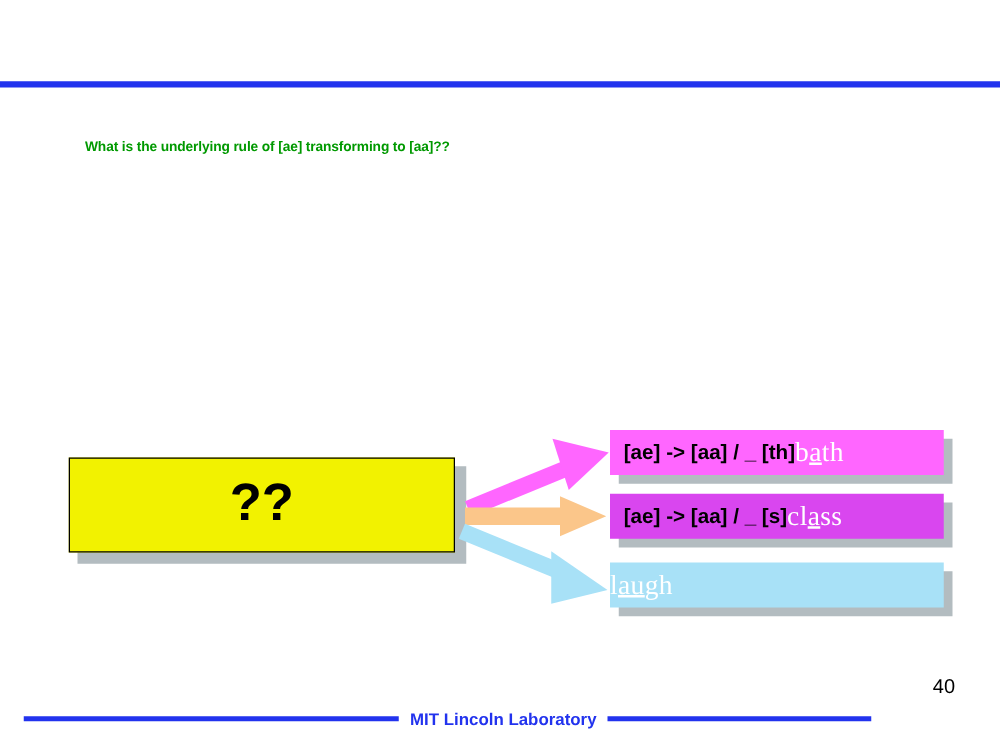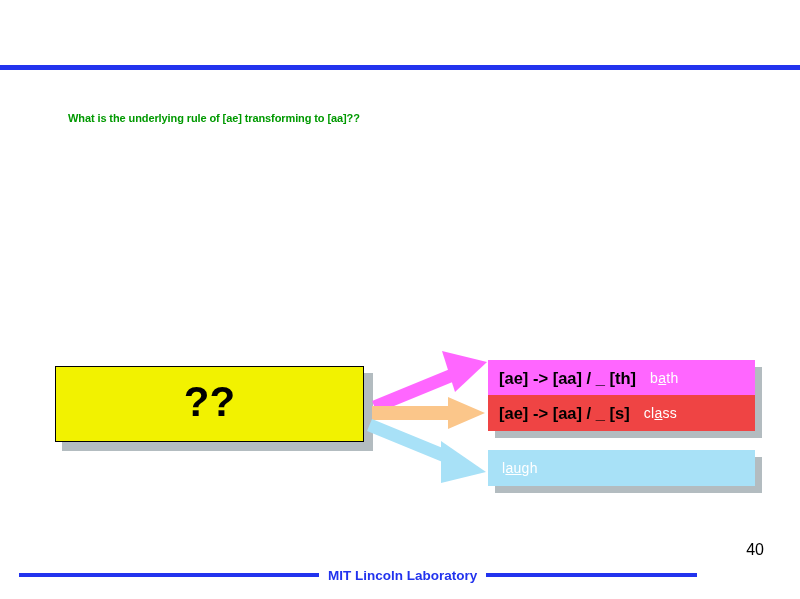--- a/index.html
+++ b/index.html
@@ -127,32 +127,32 @@
     white-space: nowrap;
   }
   .rule-text {
     font-size: 16.5px;
     font-weight: bold;
     color: #000000;
     padding-left: 11px;
     letter-spacing: 0px;
   }
   .rule-word {
-    font-size: 14px;
+    font-size: 22px;
     font-weight: normal;
     color: #ffffff;
-    padding-left: 14px;
     letter-spacing: 0.3px;
+    font-family: Liberation Serif, serif;
   }
   .rule-word u {
     text-decoration: underline;
     text-underline-offset: 1px;
   }
 
-  #rule-box-1-wrap { top: 360px; }
+  #rule-box-1-wrap { top: 344px; }
   #rule-box-2-wrap { top: 395px; }
   #rule-box-3-wrap { top: 450px; }
 
   
   #page-number {
     position: absolute;
     right: 36px;
     top: 541px;
     font-size: 16px;
     color: #000000;
@@ -222,21 +222,21 @@
   <div class="rule-box-wrap" id="rule-box-1-wrap">
     <div class="rule-box-shadow"></div>
     <div class="rule-box" style="background:#ff66ff">
       <span class="rule-text">[ae] -&gt; [aa] / _ [th]</span>
       <span class="rule-word"><span>b</span><u>a</u><span>th</span></span>
     </div>
   </div>
 
   <div class="rule-box-wrap" id="rule-box-2-wrap">
     <div class="rule-box-shadow"></div>
-    <div class="rule-box" style="background:#ef4444">
+    <div class="rule-box" style="background:#d946ef">
       <span class="rule-text">[ae] -&gt; [aa] / _ [s]</span>
       <span class="rule-word"><span>cl</span><u>a</u><span>ss</span></span>
     </div>
   </div>
 
   <div class="rule-box-wrap" id="rule-box-3-wrap">
     <div class="rule-box-shadow"></div>
     <div class="rule-box" style="background:#a8e1f7">
       <span class="rule-word"><span>l</span><u>au</u><span>gh</span></span>
     </div>

